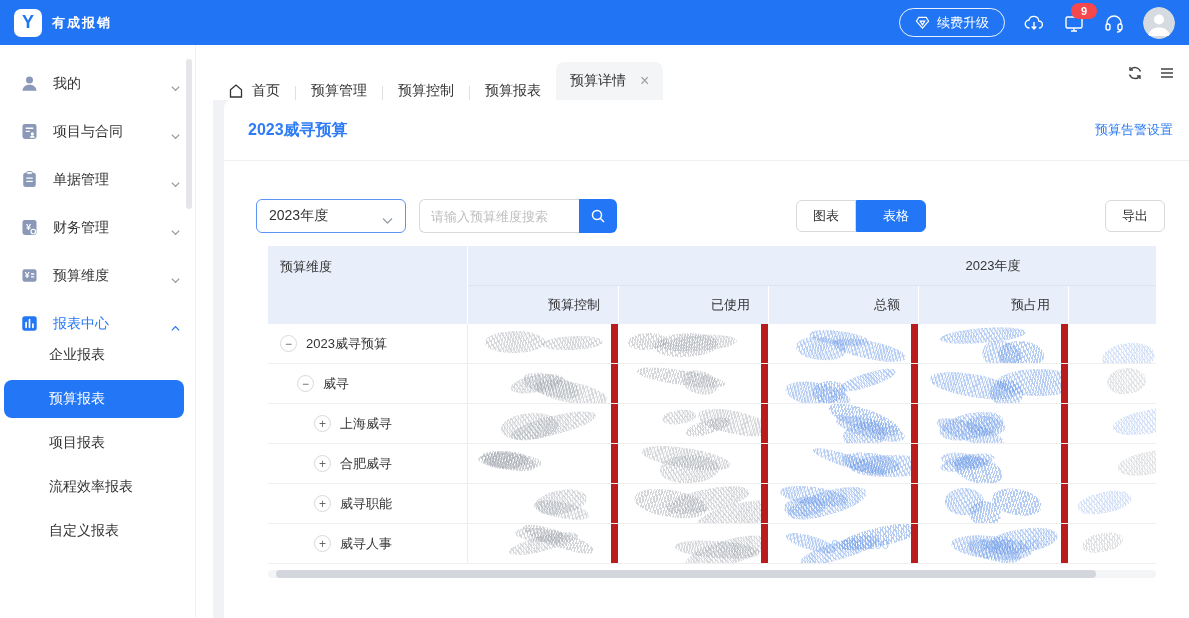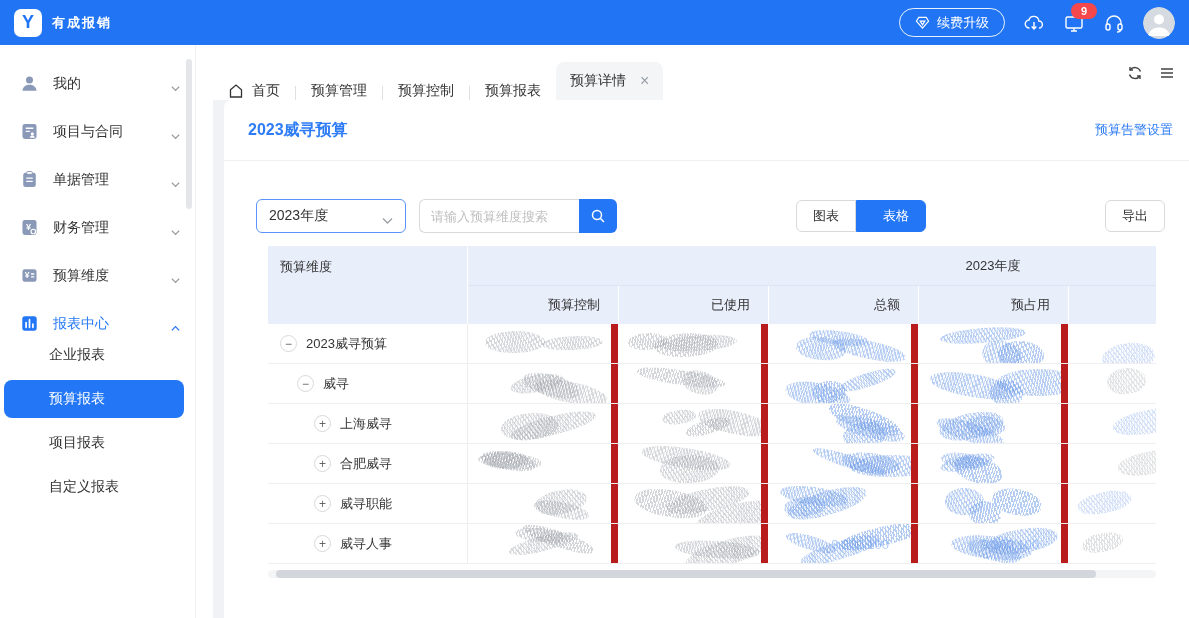--- a/index.html
+++ b/index.html
@@ -227,20 +227,21 @@
             <path d="M6.4 14V9M10 14V6M13.6 14v-3.4" stroke="#fff" stroke-width="1.8" stroke-linecap="round"></path>
           </svg></span>
         <span class="s-label">报表中心</span>
         <span class="s-chev"><svg viewBox="0 0 12 12" fill="none" stroke="currentColor" stroke-width="1.4">
             <path d="M2 8l4-4 4 4"></path>
           </svg></span>
       </div>
       <div class="sub-item">企业报表</div>
       <div class="sub-item active">预算报表</div>
       <div class="sub-item">项目报表</div>
+      <div class="sub-item">流程效率报表</div>
       <div class="sub-item">自定义报表</div>
     </div>
   <div class="side-scrollbar"></div>
 </div>
 
 <div class="main">
   <div class="tabbar">
     <div class="tabs" id="tabs">
         <div class="tab">
           <svg class="home" viewBox="0 0 16 16" fill="none" stroke="#333" stroke-width="1.3">

